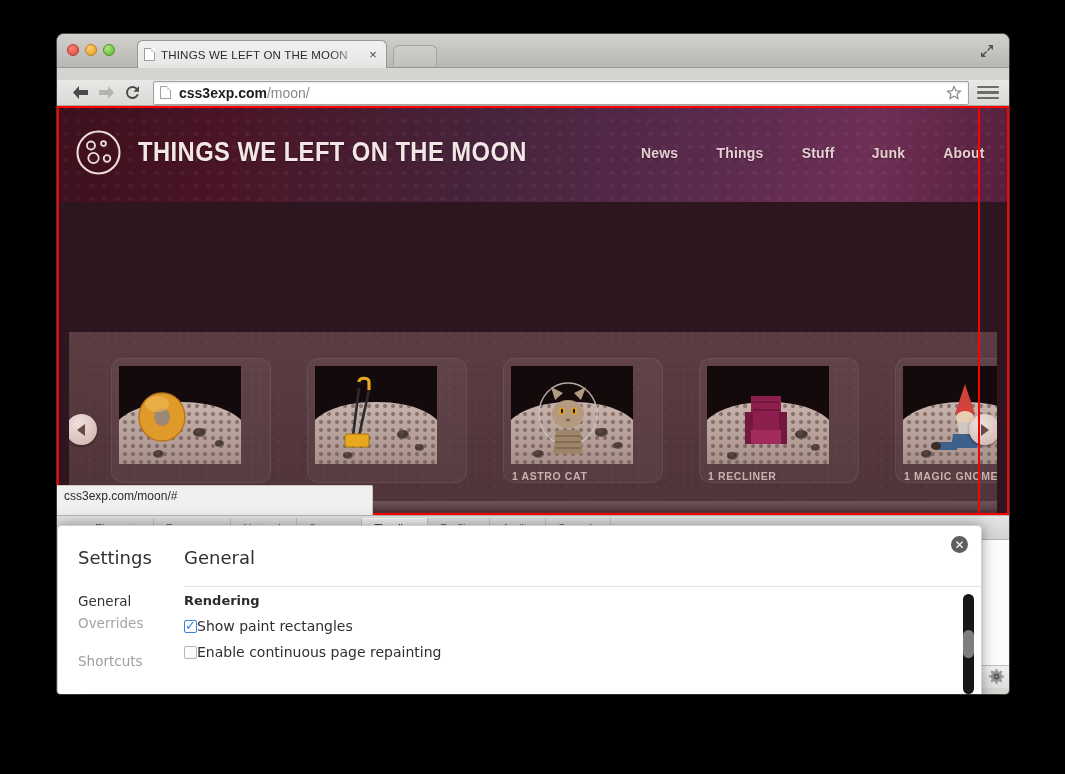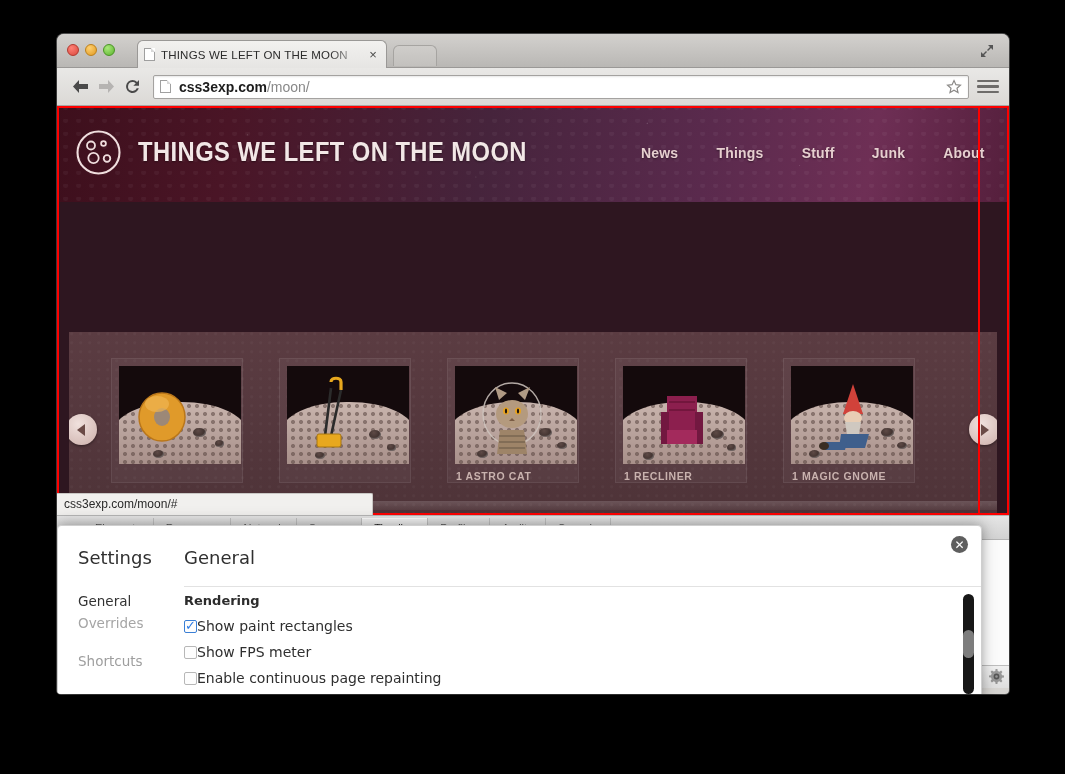--- a/index.html
+++ b/index.html
@@ -66,23 +66,23 @@
     background: linear-gradient(#cfcdca, #c3c1be);
     border: 1px solid #a6a4a1; border-bottom: none;
     border-radius: 6px 6px 0 0;
   }
   .win-expand {
     position: absolute; right: 14px; top: 9px; width: 16px; height: 16px; color: #555;
   }
 
   
   .navbar {
-    height: 38px; background: linear-gradient(#e9e8e6, #dbd9d6);
+    height: 26px; background: linear-gradient(#e9e8e6, #dbd9d6);
     border-bottom: 1px solid #a9a7a4;
-    display: flex; align-items: center; padding: 0 10px;
+    display: flex; align-items: center; padding: 0 10px; margin-top: 12px;
   }
   .nav-btn { width: 26px; height: 26px; display: flex; align-items: center; justify-content: center; }
   .nav-btn svg { display: block; }
   .omnibox {
     flex: 1 1 auto; height: 24px; margin: 0 8px;
     background: #fff; border: 1px solid #a4a2a0; border-radius: 2px;
     display: flex; align-items: center; padding: 0 6px;
     box-shadow: inset 0 1px 2px rgba(0,0,0,0.10);
   }
   .omni-icon {
@@ -186,24 +186,24 @@
   
   .carousel {
     position: absolute; left: 12px; top: 226px; right: 12px; bottom: 0;
     background:
       radial-gradient(circle at 30% 20%, rgba(255,255,255,0.03) 0 1px, transparent 2px) 0 0/9px 9px,
       linear-gradient(#5b3c42, #4e3338);
     overflow: hidden;
   }
   .cards { position: absolute; left: 42px; top: 26px; display: flex; gap: 36px; }
   .card {
-    width: 132px; padding: 7px 7px 0 7px;
+    width: 160px; padding: 7px 7px 0 7px;
     background: rgba(255,255,255,0.045);
     border: 1px solid rgba(255,255,255,0.07);
-    border-radius: 0;
+    border-radius: 12px;
   }
   .card-photo { position: relative; width: 122px; height: 98px; overflow: hidden; background: #140a0c; }
   .regolith {
     position: absolute; left: -6px; right: -6px; bottom: 0; height: 62px;
     border-radius: 60% 60% 0 0 / 38px 38px;
     background:
       radial-gradient(circle at 50% 50%, rgba(90,70,65,0.55) 0 1.6px, transparent 2.4px) 0 0/8px 8px,
       linear-gradient(#c9b5ae, #a8908a);
   }
   .crater-dot {
@@ -226,21 +226,21 @@
   .car-arrow.right { right: -3px; }
   .car-arrow svg { display: block; }
   .rail {
     position: absolute; left: 0; right: 0; bottom: 5px; height: 9px;
     background: linear-gradient(rgba(255,255,255,0.16), rgba(255,255,255,0.05));
   }
 
   
   .status-bubble {
     position: absolute; left: 0; bottom: 0; z-index: 70;
-    padding: 3px 9px 4px 7px;
+    padding: 3px 9px 12px 7px;
     background: #f1f0ee; border-top: 1px solid #c9c7c4; border-right: 1px solid #c9c7c4;
     font-size: 12px; color: #2a2a2a; border-radius: 0 2px 0 0;
     min-width: 316px;
   }
 
   
   .devtools {
     position: relative; height: 173px; background: #f3f3f3;
     border-top: 1px solid #b6b6b6; overflow: hidden;
   }
@@ -637,24 +637,20 @@
 
       <div class="set-main">
         <div class="set-section">Rendering</div>
 
         <div class="set-opt">
           <span class="cb on"></span>
           <label>Show paint rectangles</label>
         </div>
         <div class="set-opt">
           <span class="cb"></span>
-          <label>Show FPS meter</label>
-        </div>
-        <div class="set-opt">
-          <span class="cb"></span>
           <label>Enable continuous page repainting</label>
         </div>
       </div>
 
       <div class="set-scroll">
         <i></i>
       </div>
     </div>
 
   </div>

